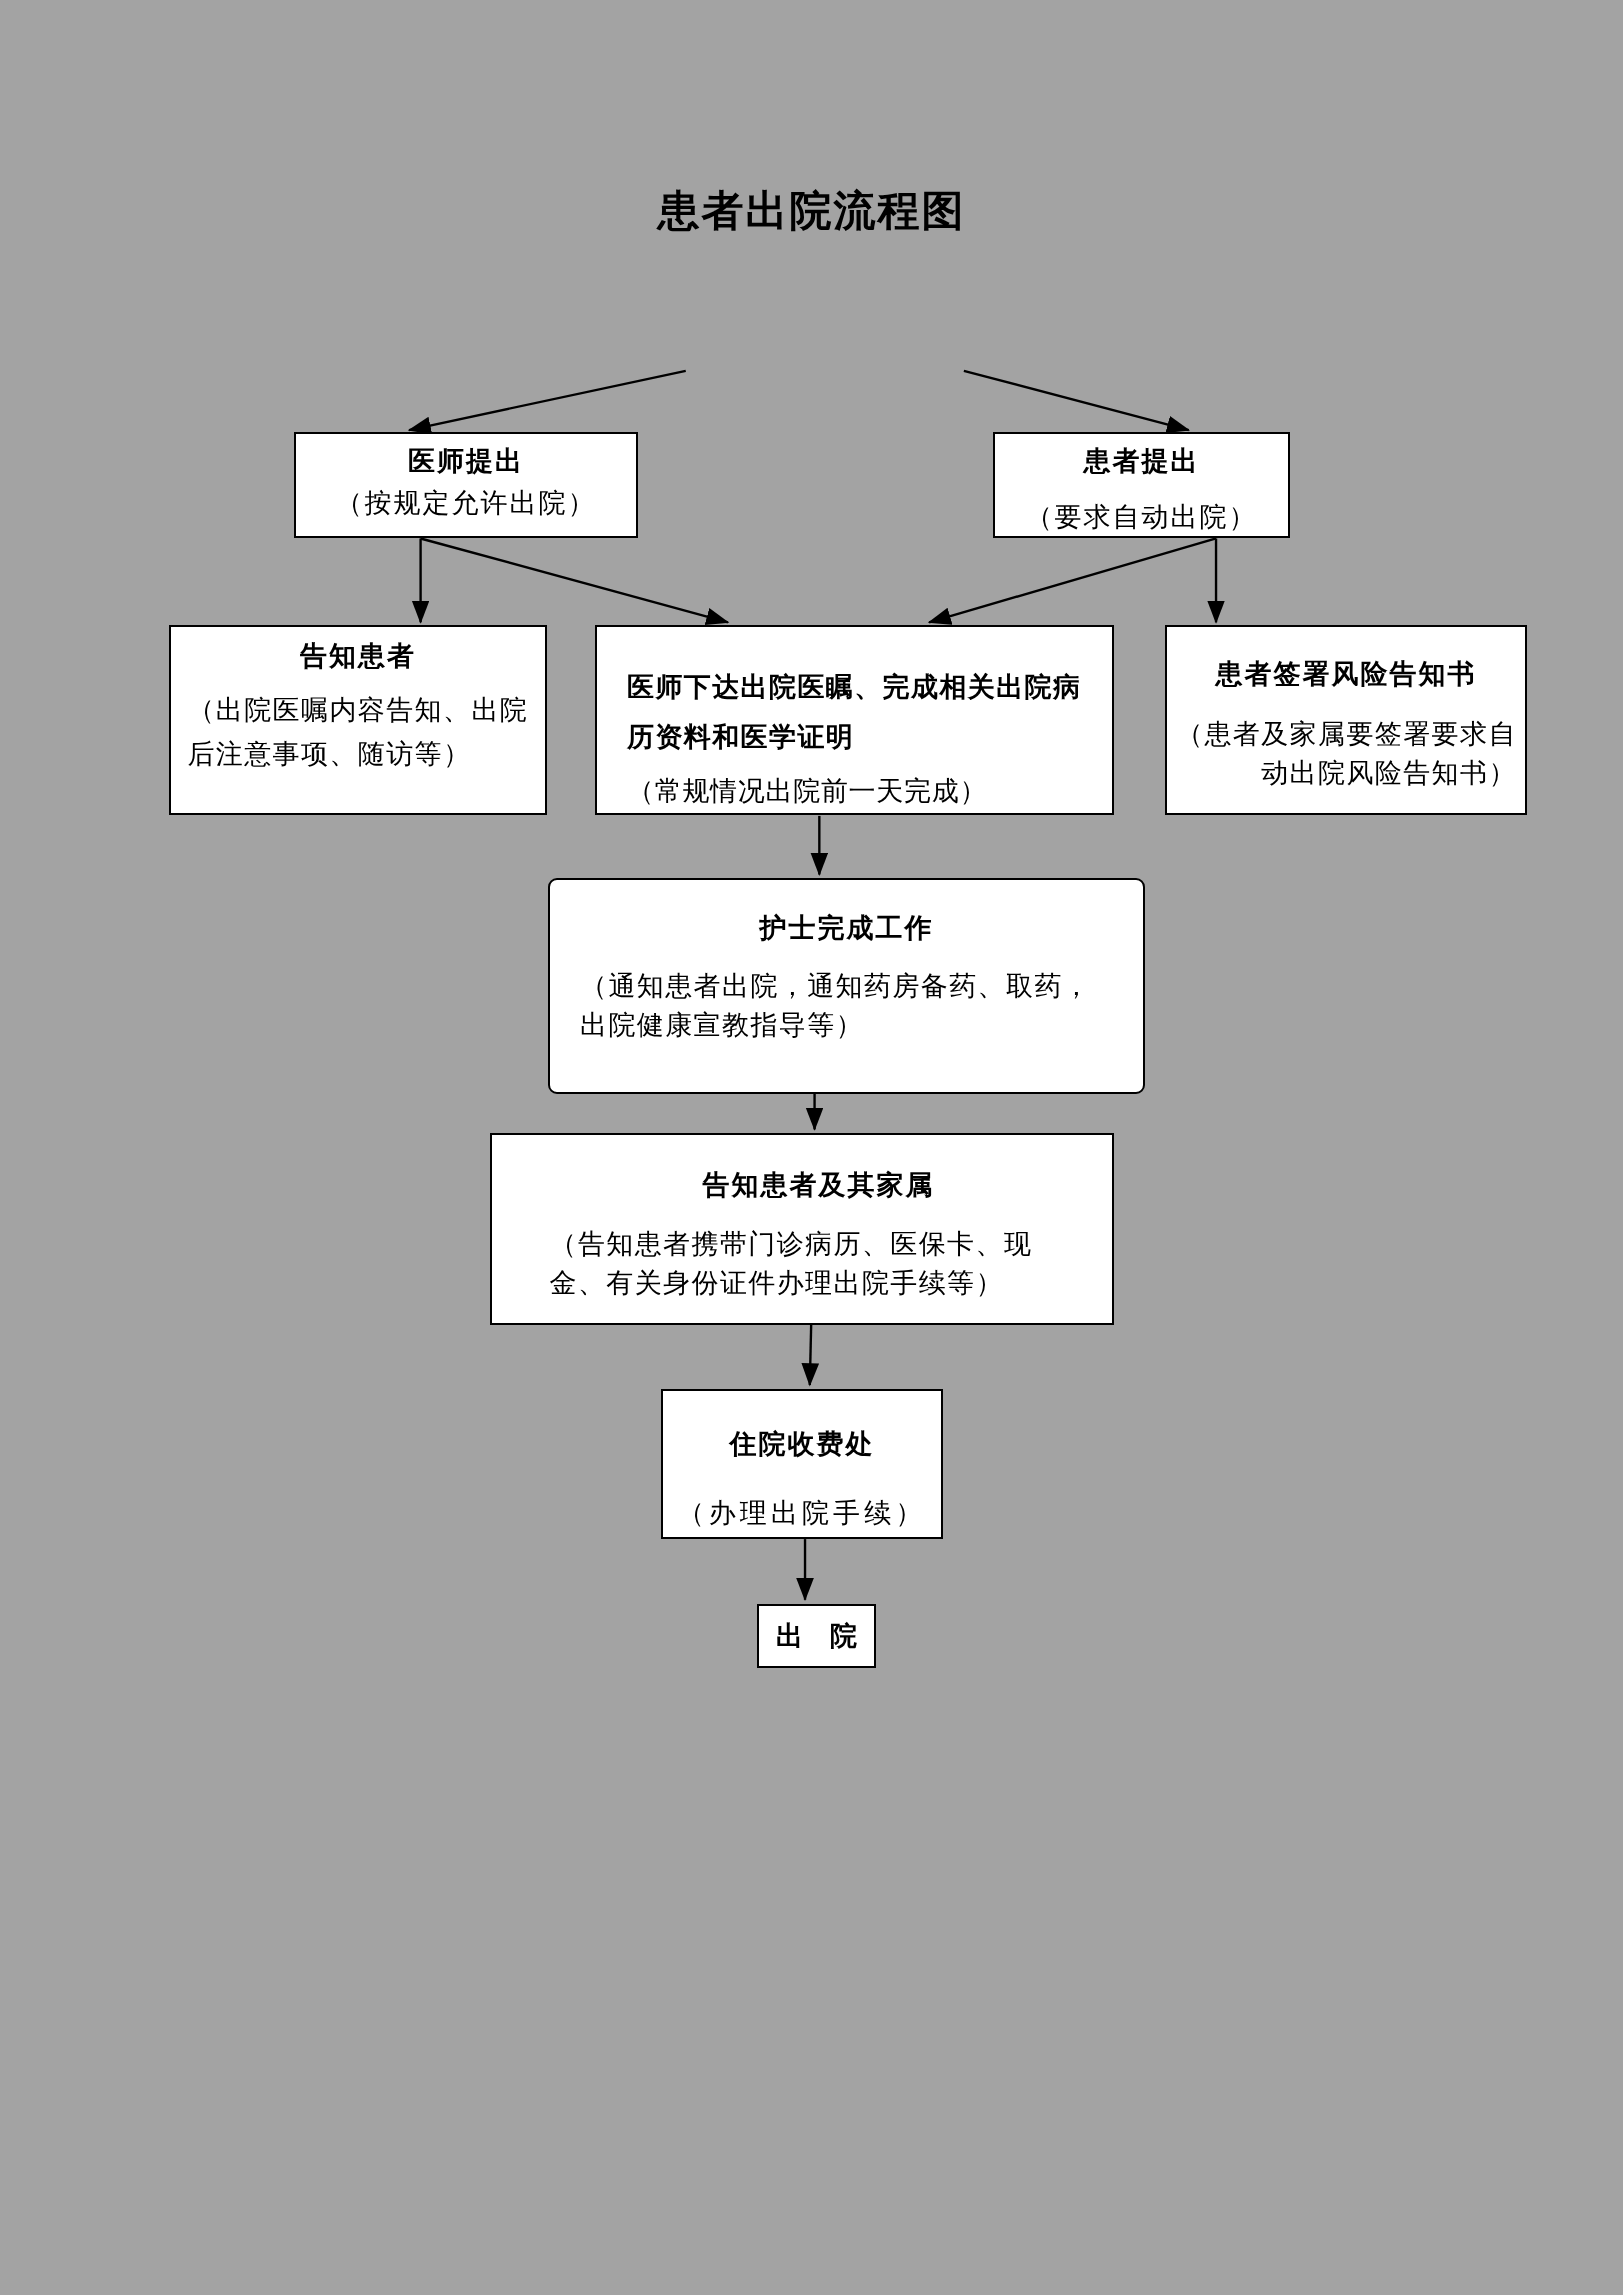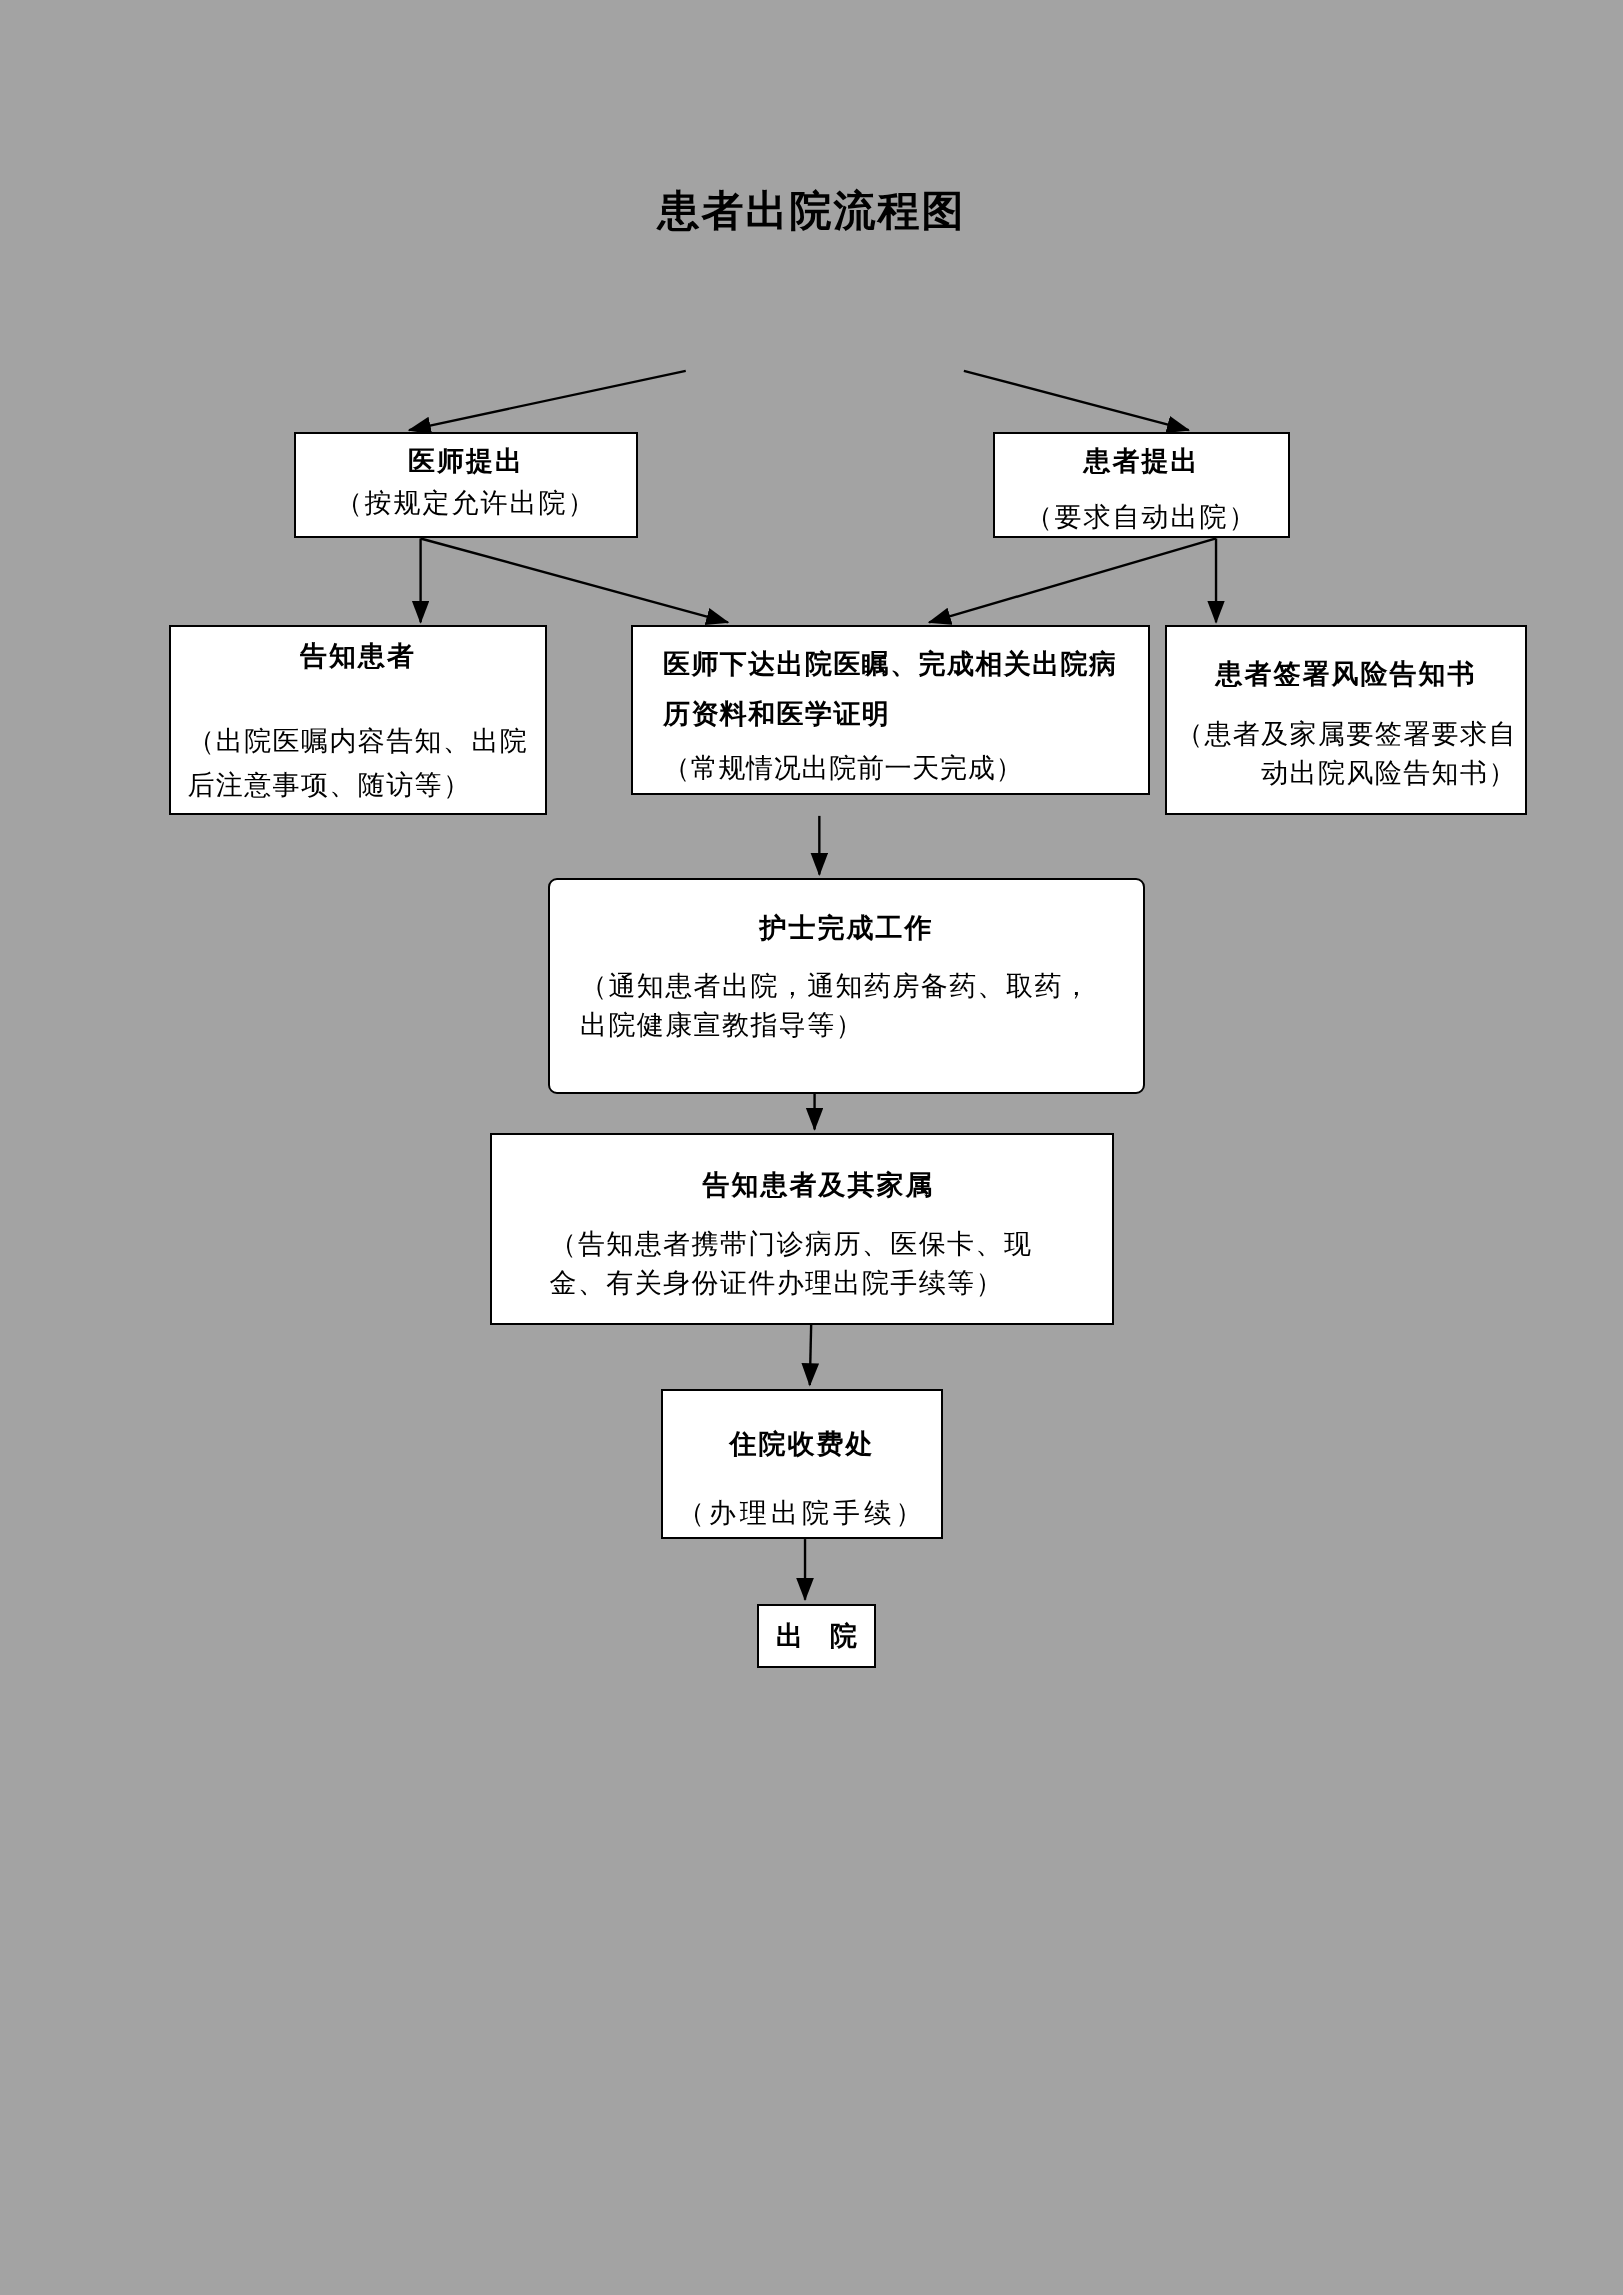--- a/index.html
+++ b/index.html
@@ -45,24 +45,24 @@
   }
   .node-note{
     letter-spacing:1.4px;
   }
   
   .b-start{left:615px; top:259px; width:397px; height:109px; justify-content:center; padding-top:9.5px;}
   .b-doctor{left:294px; top:432px; width:344px; height:106px; padding-top:13.6px; row-gap:15px;}
   .b-patient{left:993px; top:432px; width:297px; height:106px; padding-top:13.6px; row-gap:29px;}
   .b-doctor .node-note,.b-patient .node-note{letter-spacing:2px; white-space:nowrap;}
 
-  .b-inform{left:169px; top:625px; width:378px; height:190px; padding-top:16.4px;gap:31px;}
+  .b-inform{left:169px; top:625px; width:378px; height:190px; padding-top:16.4px;}
   .b-inform .node-note{margin-top:19px; width:100%; box-sizing:border-box; padding:0 16.4px; line-height:1.6; text-align:left;}
 
-  .b-orders{left:595px; top:625px; width:519px; height:170px; padding:13px 30px 0; align-items:flex-start;margin-left:36px;}
+  .b-orders{left:595px; top:625px; width:519px; height:190px; padding:36px 30px 0; align-items:flex-start;}
   .b-orders .node-title{white-space:normal; text-align:left; line-height:1.85; letter-spacing:1.4px;}
   .b-orders .node-note{margin-top:15px; line-height:1; white-space:nowrap; letter-spacing:0.7px;}
 
   .b-risk{left:1165px; top:625px; width:362px; height:190px; padding-top:34px;}
   .b-risk .node-note{margin-top:27px; width:100%; box-sizing:border-box; padding:0 8.2px; line-height:1.45; text-align:right;}
 
   .b-nurse{left:548px; top:878px; width:597px; height:216px; padding-top:35px;border-radius:9px;}
   .b-nurse .node-note{margin-top:24.5px; width:100%; box-sizing:border-box; padding:0 30px; line-height:1.45; text-align:left;}
 
   .b-family{left:490px; top:1133px; width:624px; height:192px; padding-top:37px;padding-left:33px;}

